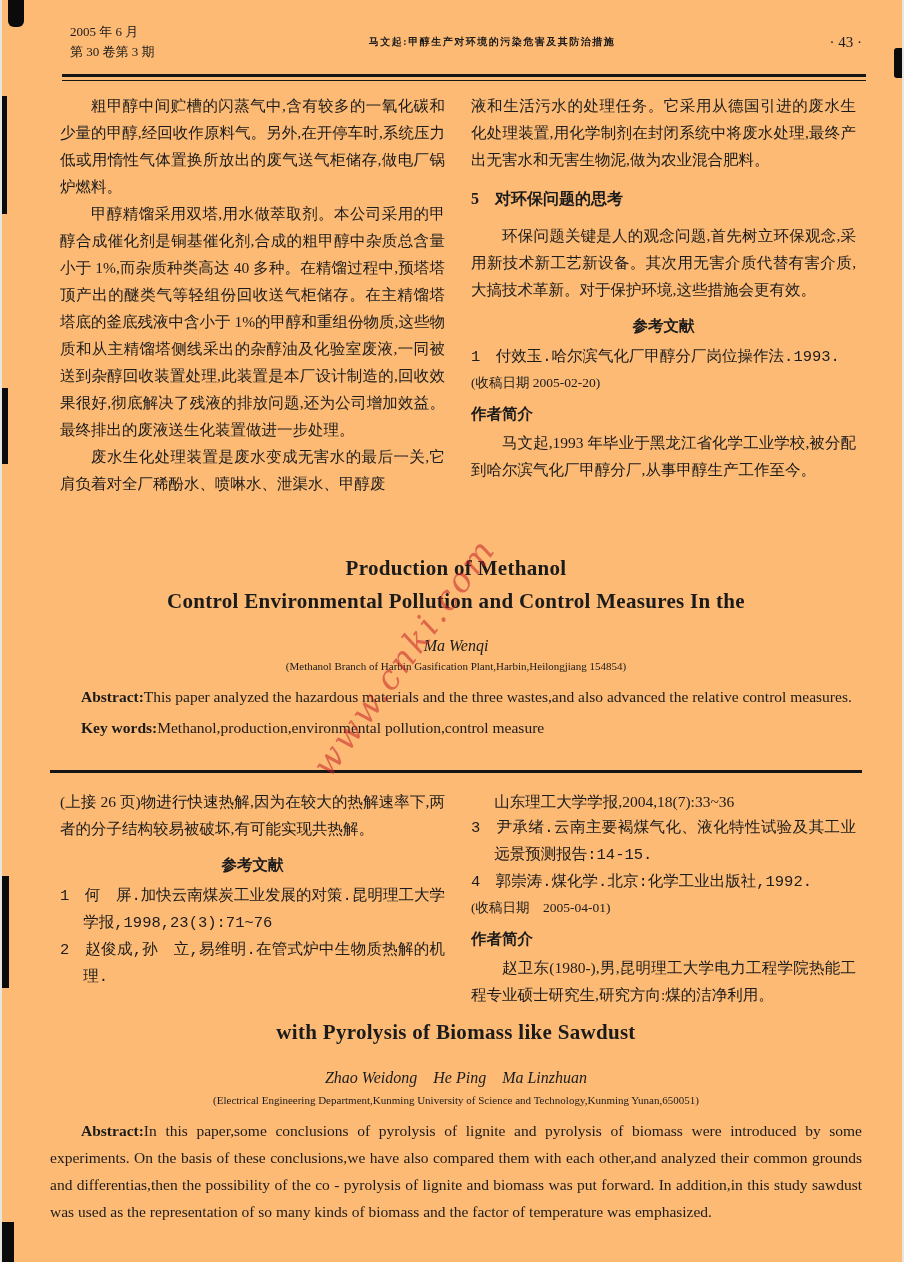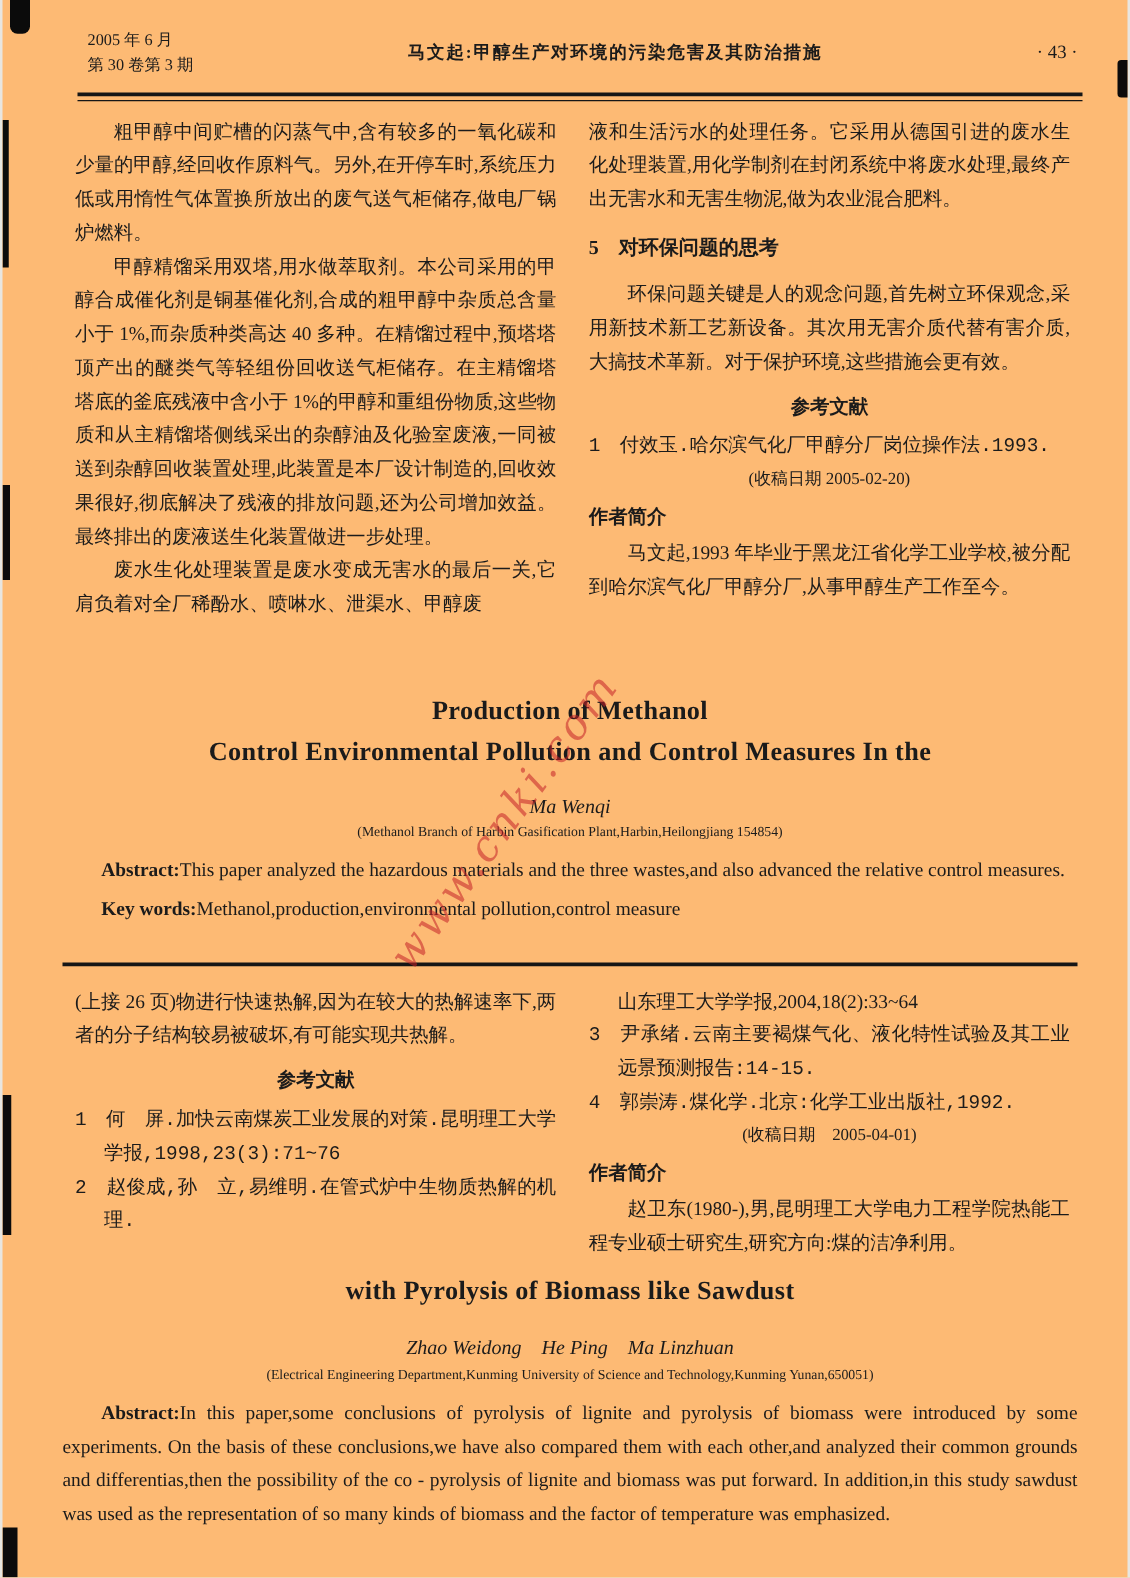--- a/index.html
+++ b/index.html
@@ -4,36 +4,36 @@
 <style>
   html,body { margin:0; padding:0; background:#e8e6e0; }
   .page {
     position:relative; width:900px; height:1262px; margin:0 auto;
     background:#fdba74; overflow:hidden; color:#1b1b1b;
     font-family:"Liberation Serif","DejaVu Serif",serif;
   }
   
   .header { position:absolute; top:22px; left:68px; right:40px; display:flex; justify-content:space-between; align-items:center; }
   .header-left { font-size:13px; line-height:20px; white-space:nowrap; }
-  .header-center { font-size:14px; letter-spacing:1.5px; font-weight:bold;font-family:Liberation Serif, serif; }
+  .header-center { font-size:10px; letter-spacing:1.5px; font-weight:bold;font-family:Liberation Serif, serif; }
   .header-right { font-size:15px; white-space:nowrap; }
   .rule-thick { position:absolute; top:74px; left:60px; right:36px; border-top:3px solid #161616; }
   .rule-thin  { position:absolute; top:80px; left:60px; right:36px; border-top:1px solid #161616; }
   
   .cols { position:absolute; left:58px; right:46px; display:flex; gap:26px; }
   #a1cols { top:92px; height:462px; }
   #a2cols { top:788px; height:232px; }
   .col { flex:1; font-size:15.5px; line-height:27px; text-align:justify; overflow:hidden; }
   .col p { margin:0; }
   .indent { text-indent:2em; }
   .sec-heading { font-weight:bold; font-size:16px; margin:12px 0 10px 0; }
   .refs-heading { text-align:center; font-weight:bold; font-size:15.5px; margin:9px 0 5px 0; }
   .ref { padding-left:1.5em; text-indent:-1.5em;font-family:Liberation Mono, monospace; }
   .ref-cont { padding-left:1.5em; }
-  .received { text-align:center; font-size:13.5px; line-height:24px; margin:3px 0 2px 0; }
+  .received { text-align:left; font-size:13.5px; line-height:24px; margin:3px 0 2px 0; }
   .bio-heading { font-weight:bold; font-size:15.5px; margin:5px 0 2px 0; }
   
   .en-block { position:absolute; left:48px; right:40px; text-align:center; }
   #en1 { top:552px; }
   #en2 { top:1016px; }
   .en-title { font-size:21px; font-weight:bold; line-height:33px; letter-spacing:0.3px; }
   .en-author { font-style:italic; font-size:16px; margin-top:19px; }
   .en-affil { font-size:11px; margin-top:5px; }
   .en-abstract { text-align:justify; font-size:15.5px; line-height:27px; margin:11px 0 0 0; text-indent:2em; }
   .en-keywords { text-align:left; font-size:15.5px; line-height:26px; margin:5px 0 0 0; text-indent:2em; }
@@ -107,21 +107,21 @@
   <div class="divider"></div>
 
   <div class="cols" id="a2cols">
     <div class="col">
       <p>(上接 26 页)物进行快速热解,因为在较大的热解速率下,两者的分子结构较易被破坏,有可能实现共热解。</p>
       <div class="refs-heading">参考文献</div>
       <p class="ref">1　何　屏.加快云南煤炭工业发展的对策.昆明理工大学学报,1998,23(3):71~76</p>
       <p class="ref">2　赵俊成,孙　立,易维明.在管式炉中生物质热解的机理.</p>
     </div>
     <div class="col">
-      <p class="ref-cont">山东理工大学学报,2004,18(2):33~64</p>
+      <p class="ref-cont">山东理工大学学报,2004,18(7):33~36</p>
       <p class="ref">3　尹承绪.云南主要褐煤气化、液化特性试验及其工业远景预测报告:14-15.</p>
       <p class="ref">4　郭崇涛.煤化学.北京:化学工业出版社,1992.</p>
       <p class="received">(收稿日期　2005-04-01)</p>
       <div class="bio-heading">作者简介</div>
       <p class="indent">赵卫东(1980-),男,昆明理工大学电力工程学院热能工程专业硕士研究生,研究方向:煤的洁净利用。</p>
     </div>
   </div>
 
   <div class="en-block" id="en2">
     <div class="en-title">with Pyrolysis of Biomass like Sawdust</div>

